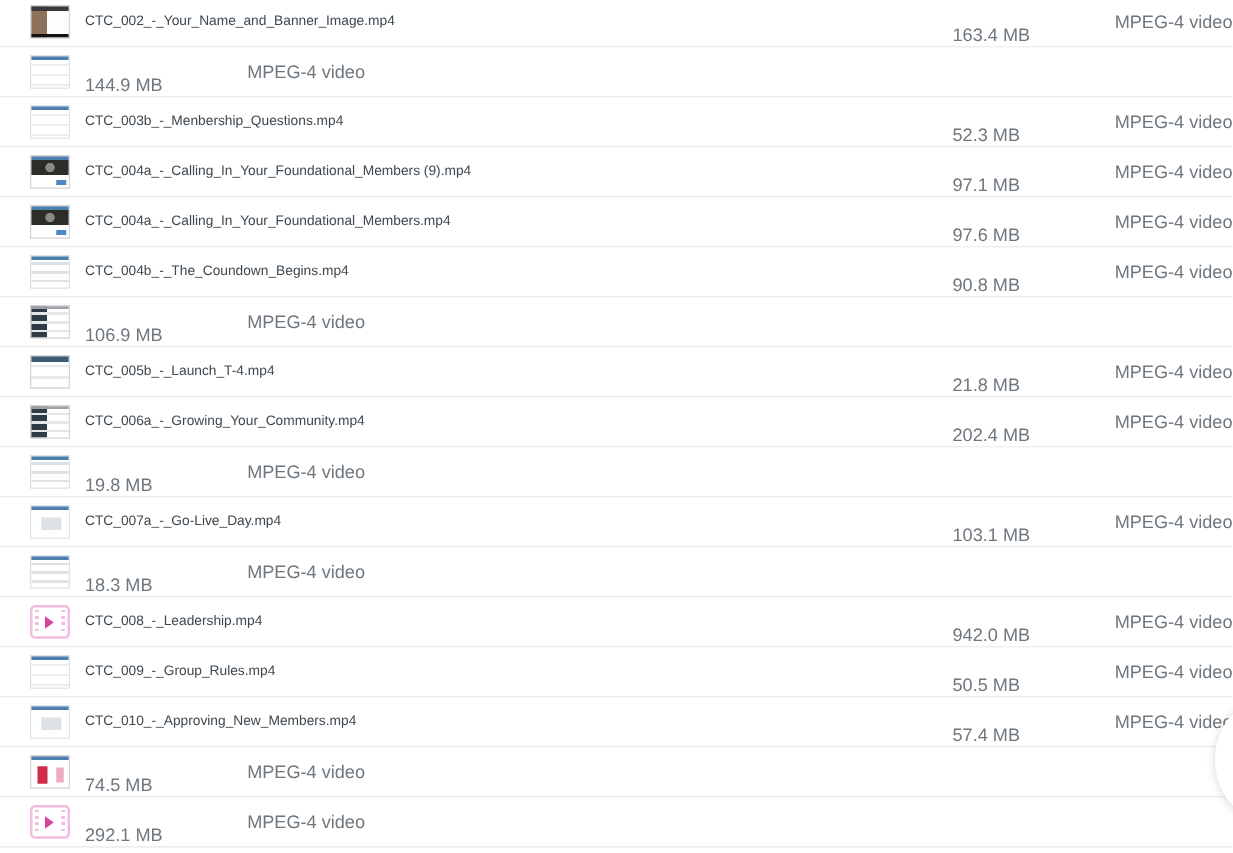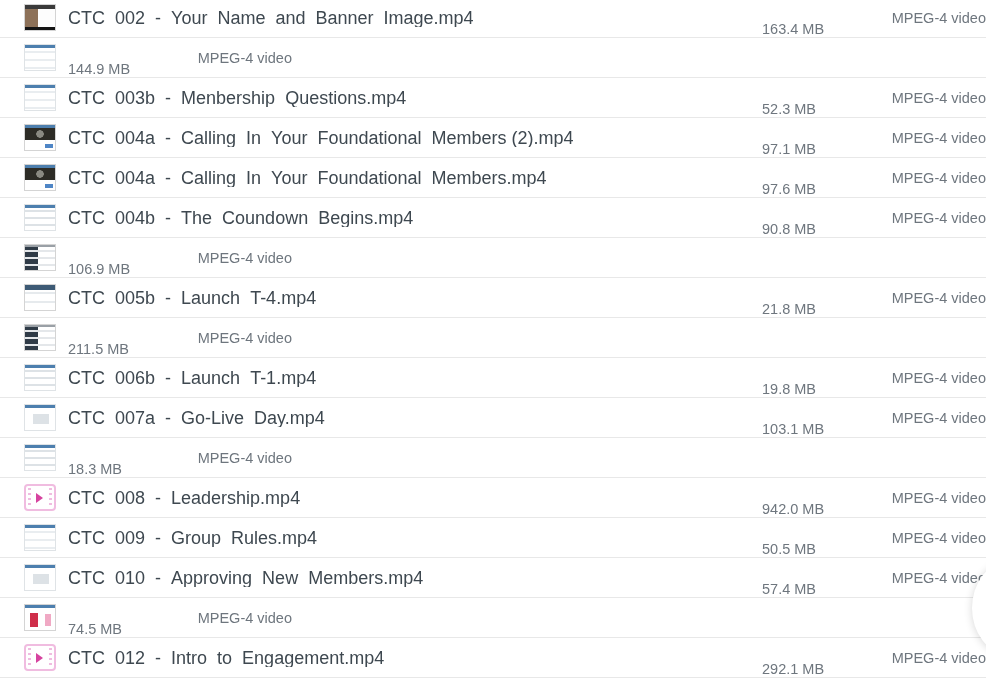--- a/index.html
+++ b/index.html
@@ -28,21 +28,21 @@
     flex: 0 0 32px;
     width: 32px;
     height: 27px;
     margin-right: 12px;
     background-color: #fff;
   }
   .file-name {
     flex: 1 1 auto;
     min-width: 0;
     color: #3e4850;
-    font-size: 18px;
+    font-size: 11px;
     line-height: 1;
     white-space: nowrap;
     overflow: hidden;
     text-decoration: none;
     cursor: pointer;
   }
   .file-size {
     flex: 0 0 122px;
     color: #6e767e;
     font-size: 14.5px;
@@ -185,21 +185,21 @@
 
     <div class="file-row">
       <span class="thumb t-webpage-blue"></span>
       <a class="file-name">CTC_003b_-_Menbership_Questions.mp4</a>
       <span class="file-size">52.3 MB</span>
       <span class="file-type">MPEG-4 video</span>
     </div>
 
     <div class="file-row">
       <span class="thumb t-fb-cover"></span>
-      <a class="file-name">CTC_004a_-_Calling_In_Your_Foundational_Members (2).mp4</a>
+      <a class="file-name">CTC_004a_-_Calling_In_Your_Foundational_Members (9).mp4</a>
       <span class="file-size">97.1 MB</span>
       <span class="file-type">MPEG-4 video</span>
     </div>
 
     <div class="file-row">
       <span class="thumb t-fb-cover"></span>
       <a class="file-name">CTC_004a_-_Calling_In_Your_Foundational_Members.mp4</a>
       <span class="file-size">97.6 MB</span>
       <span class="file-type">MPEG-4 video</span>
     </div>
@@ -219,27 +219,27 @@
 
     <div class="file-row">
       <span class="thumb t-webpage-header-dark"></span>
       <a class="file-name">CTC_005b_-_Launch_T-4.mp4</a>
       <span class="file-size">21.8 MB</span>
       <span class="file-type">MPEG-4 video</span>
     </div>
 
     <div class="file-row">
       <span class="thumb t-doc-dark-left"></span>
-      <span class="file-size">211.5 MB</span>
+      <a class="file-name">CTC_006a_-_Growing_Your_Community.mp4</a>
+      <span class="file-size">202.4 MB</span>
       <span class="file-type">MPEG-4 video</span>
     </div>
 
     <div class="file-row">
       <span class="thumb t-webpage-lines"></span>
-      <a class="file-name">CTC_006b_-_Launch_T-1.mp4</a>
       <span class="file-size">19.8 MB</span>
       <span class="file-type">MPEG-4 video</span>
     </div>
 
     <div class="file-row">
       <span class="thumb t-webpage-content"></span>
       <a class="file-name">CTC_007a_-_Go-Live_Day.mp4</a>
       <span class="file-size">103.1 MB</span>
       <span class="file-type">MPEG-4 video</span>
     </div>
@@ -272,19 +272,18 @@
     </div>
 
     <div class="file-row">
       <span class="thumb t-webpage-red"></span>
       <span class="file-size">74.5 MB</span>
       <span class="file-type">MPEG-4 video</span>
     </div>
 
     <div class="file-row">
       <span class="thumb t-video-icon"></span>
-      <a class="file-name">CTC_012_-_Intro_to_Engagement.mp4</a>
       <span class="file-size">292.1 MB</span>
       <span class="file-type">MPEG-4 video</span>
     </div>
   </div>
 
 <div class="edge-widget"></div>
 
 </body></html>

